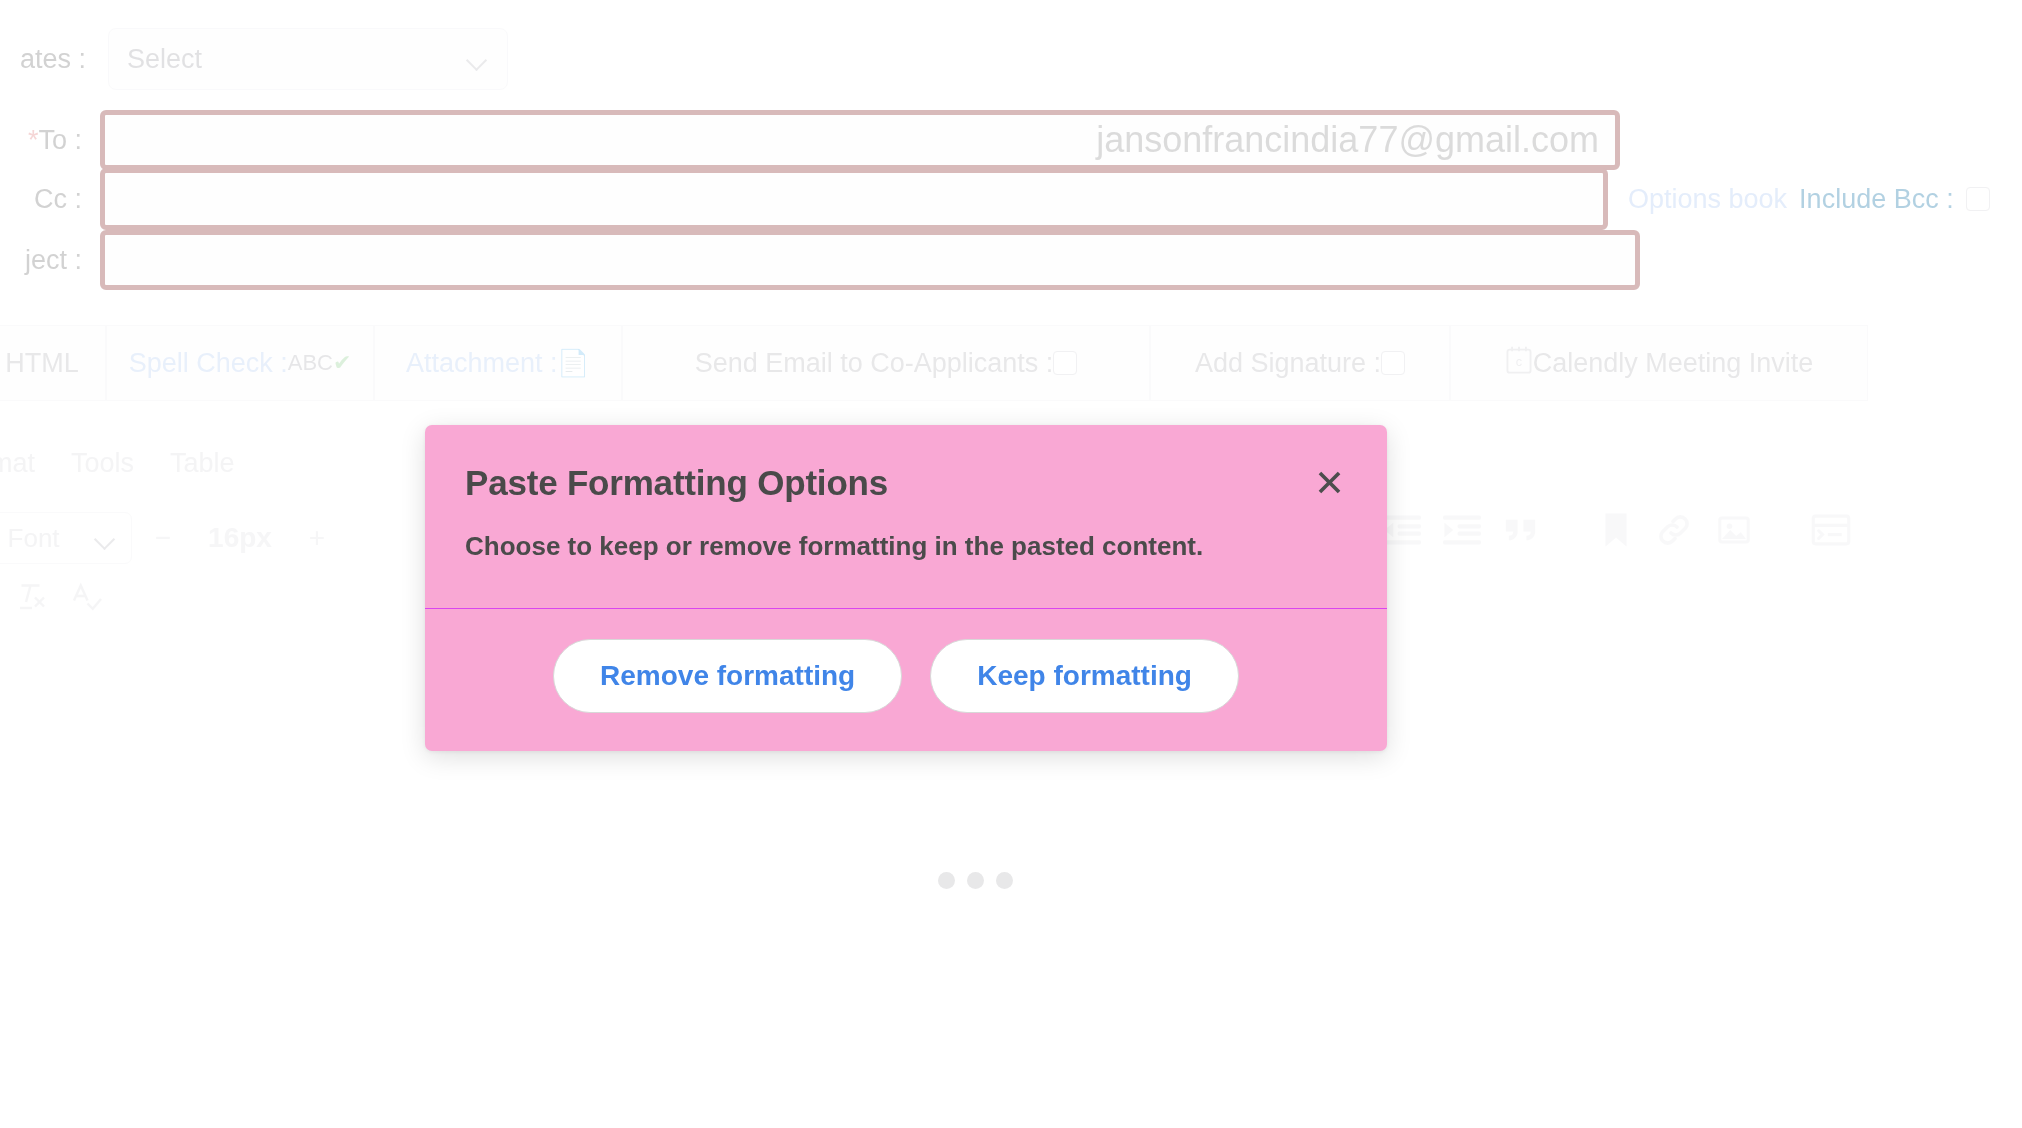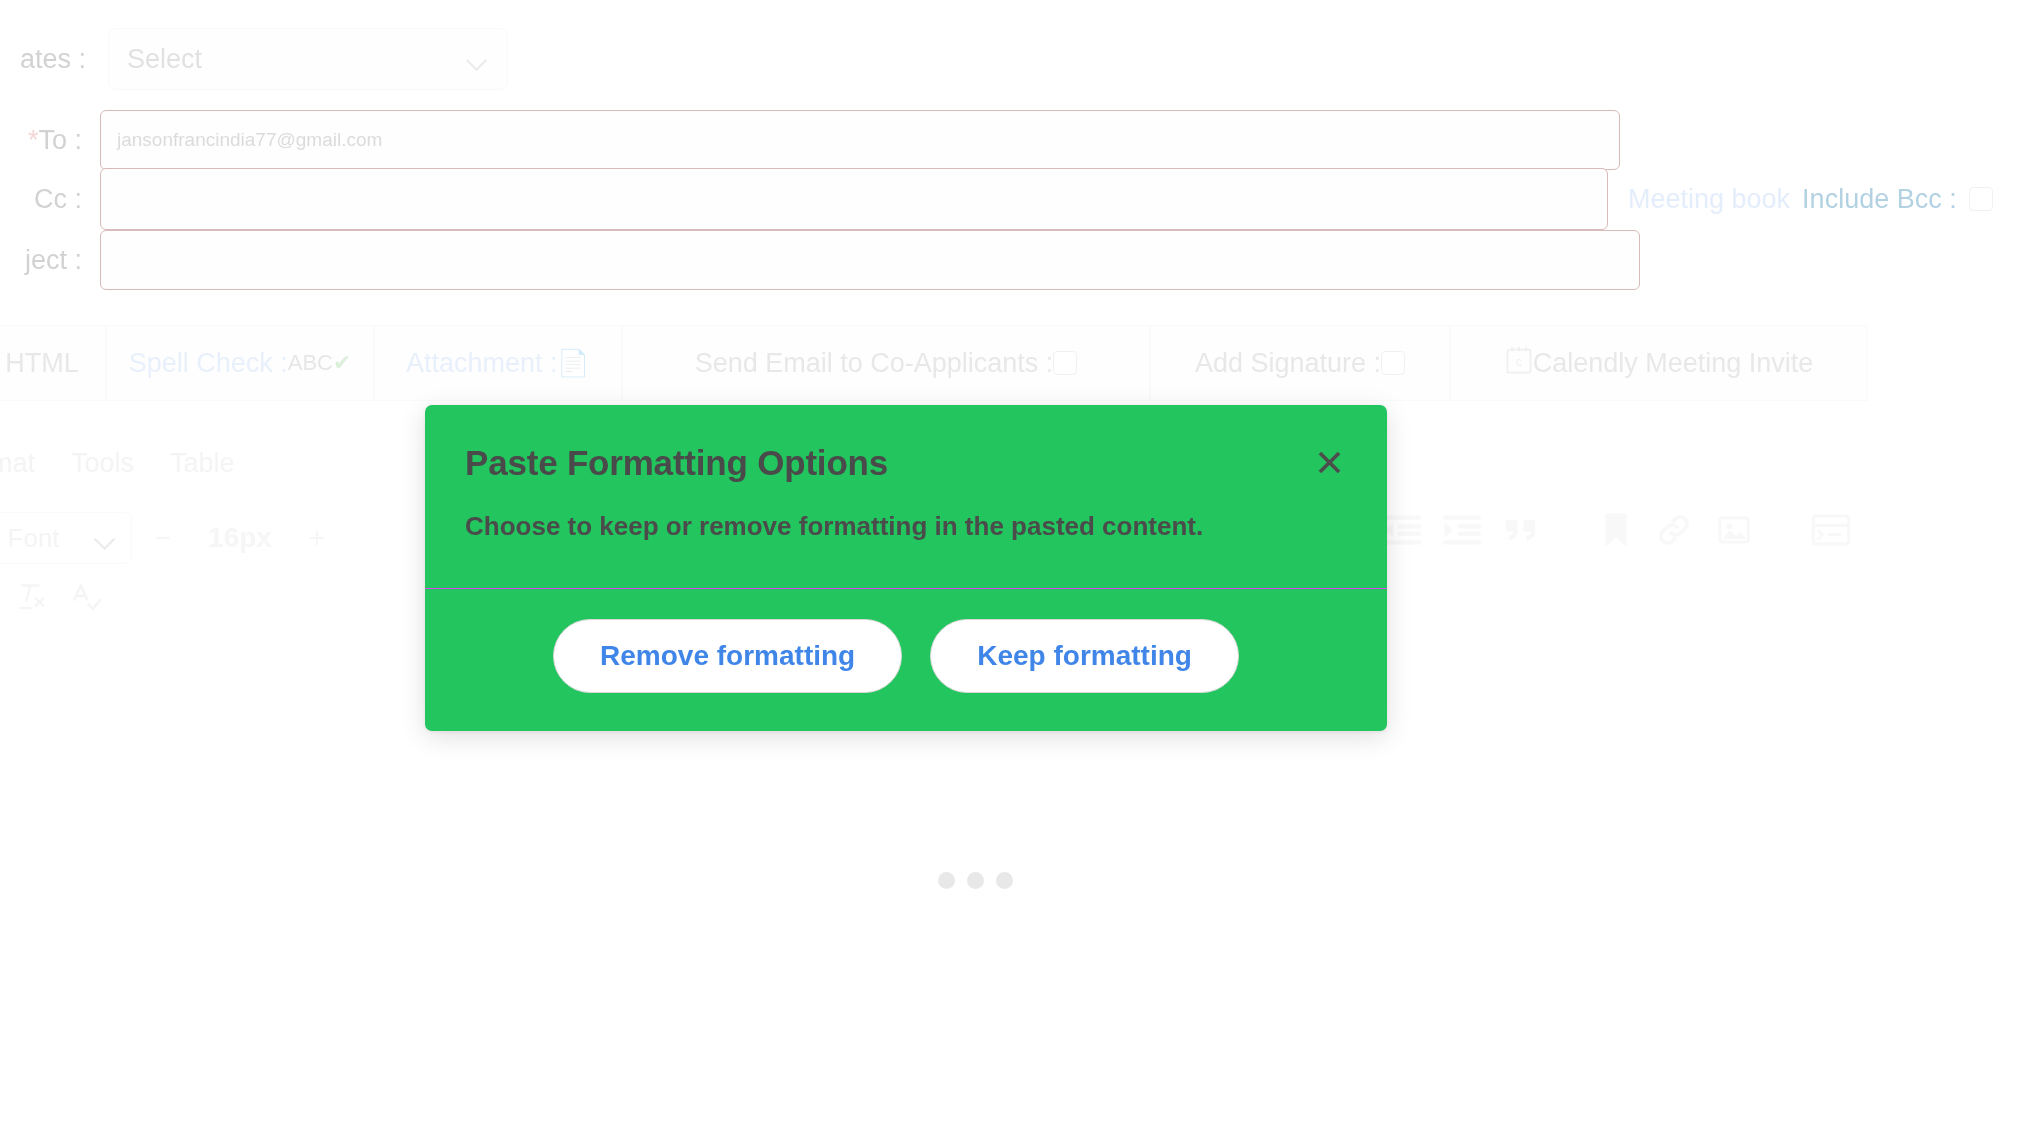--- a/index.html
+++ b/index.html
@@ -33,28 +33,29 @@
   .field-label {
     color: #6d6d6d;
     font-size: 27px;
     text-align: right;
     white-space: nowrap;
   }
   .req-star { color: #e07a7a; }
 
   .input-box {
     background: #fcfcfd;
-    border: 1px solid #7f1d1d;
+    border: 5px solid #7f1d1d;
     border-radius: 6px;
     box-sizing: border-box;
     display: flex;
     align-items: center;
     padding: 0 16px;
     color: #8d8d8d;
-    font-size: 19px;
+    font-size: 36px;
+    justify-content: flex-end;
   }
 
   .select-box {
     background: #fdfdfe;
     border: 1px solid #eeeef2;
     border-radius: 8px;
     box-sizing: border-box;
     display: flex;
     align-items: center;
     justify-content: space-between;
@@ -185,23 +186,23 @@
     width: 17px; height: 17px;
     border-radius: 50%;
     background: #e8e8e9;
     display: block;
   }
 
   
   #paste-modal {
     position: absolute;
     left: 425px;
-    top: 405px;
+    top: 425px;
     width: 962px;
-    background: #22c55e;
+    background: #f9a8d4;
     border-radius: 7px;
     box-shadow: 0 6px 26px rgba(0,0,0,0.13), 0 1px 4px rgba(0,0,0,0.06);
     z-index: 20;
   }
   .modal-head {
     display: flex;
     align-items: flex-start;
     justify-content: space-between;
     padding: 38px 42px 0 40px;
   }
@@ -266,21 +267,21 @@
       <span>jansonfrancindia77@gmail.com</span>
     </div>
   </div>
 
   <div class="row" style="left:-78px; top:168px;">
     <div class="field-label" style="width:160px;">Cc :</div>
     <div class="input-box" style="width:1508px; height:62px; margin-left:18px;">
       <span></span>
     </div>
     <div style="margin-left:20px; display:flex; align-items:center; gap:12px;">
-      <span class="link-blue">Meeting book</span>
+      <span class="link-blue">Options book</span>
       <span class="muted-txt">Include Bcc :</span>
       <span class="checkbox"></span>
     </div>
   </div>
 
   <div class="row" style="left:-78px; top:230px;">
     <div class="field-label" style="width:160px;">ject :</div>
     <div class="input-box" style="width:1540px; height:60px; margin-left:18px;">
       <span></span>
     </div>

